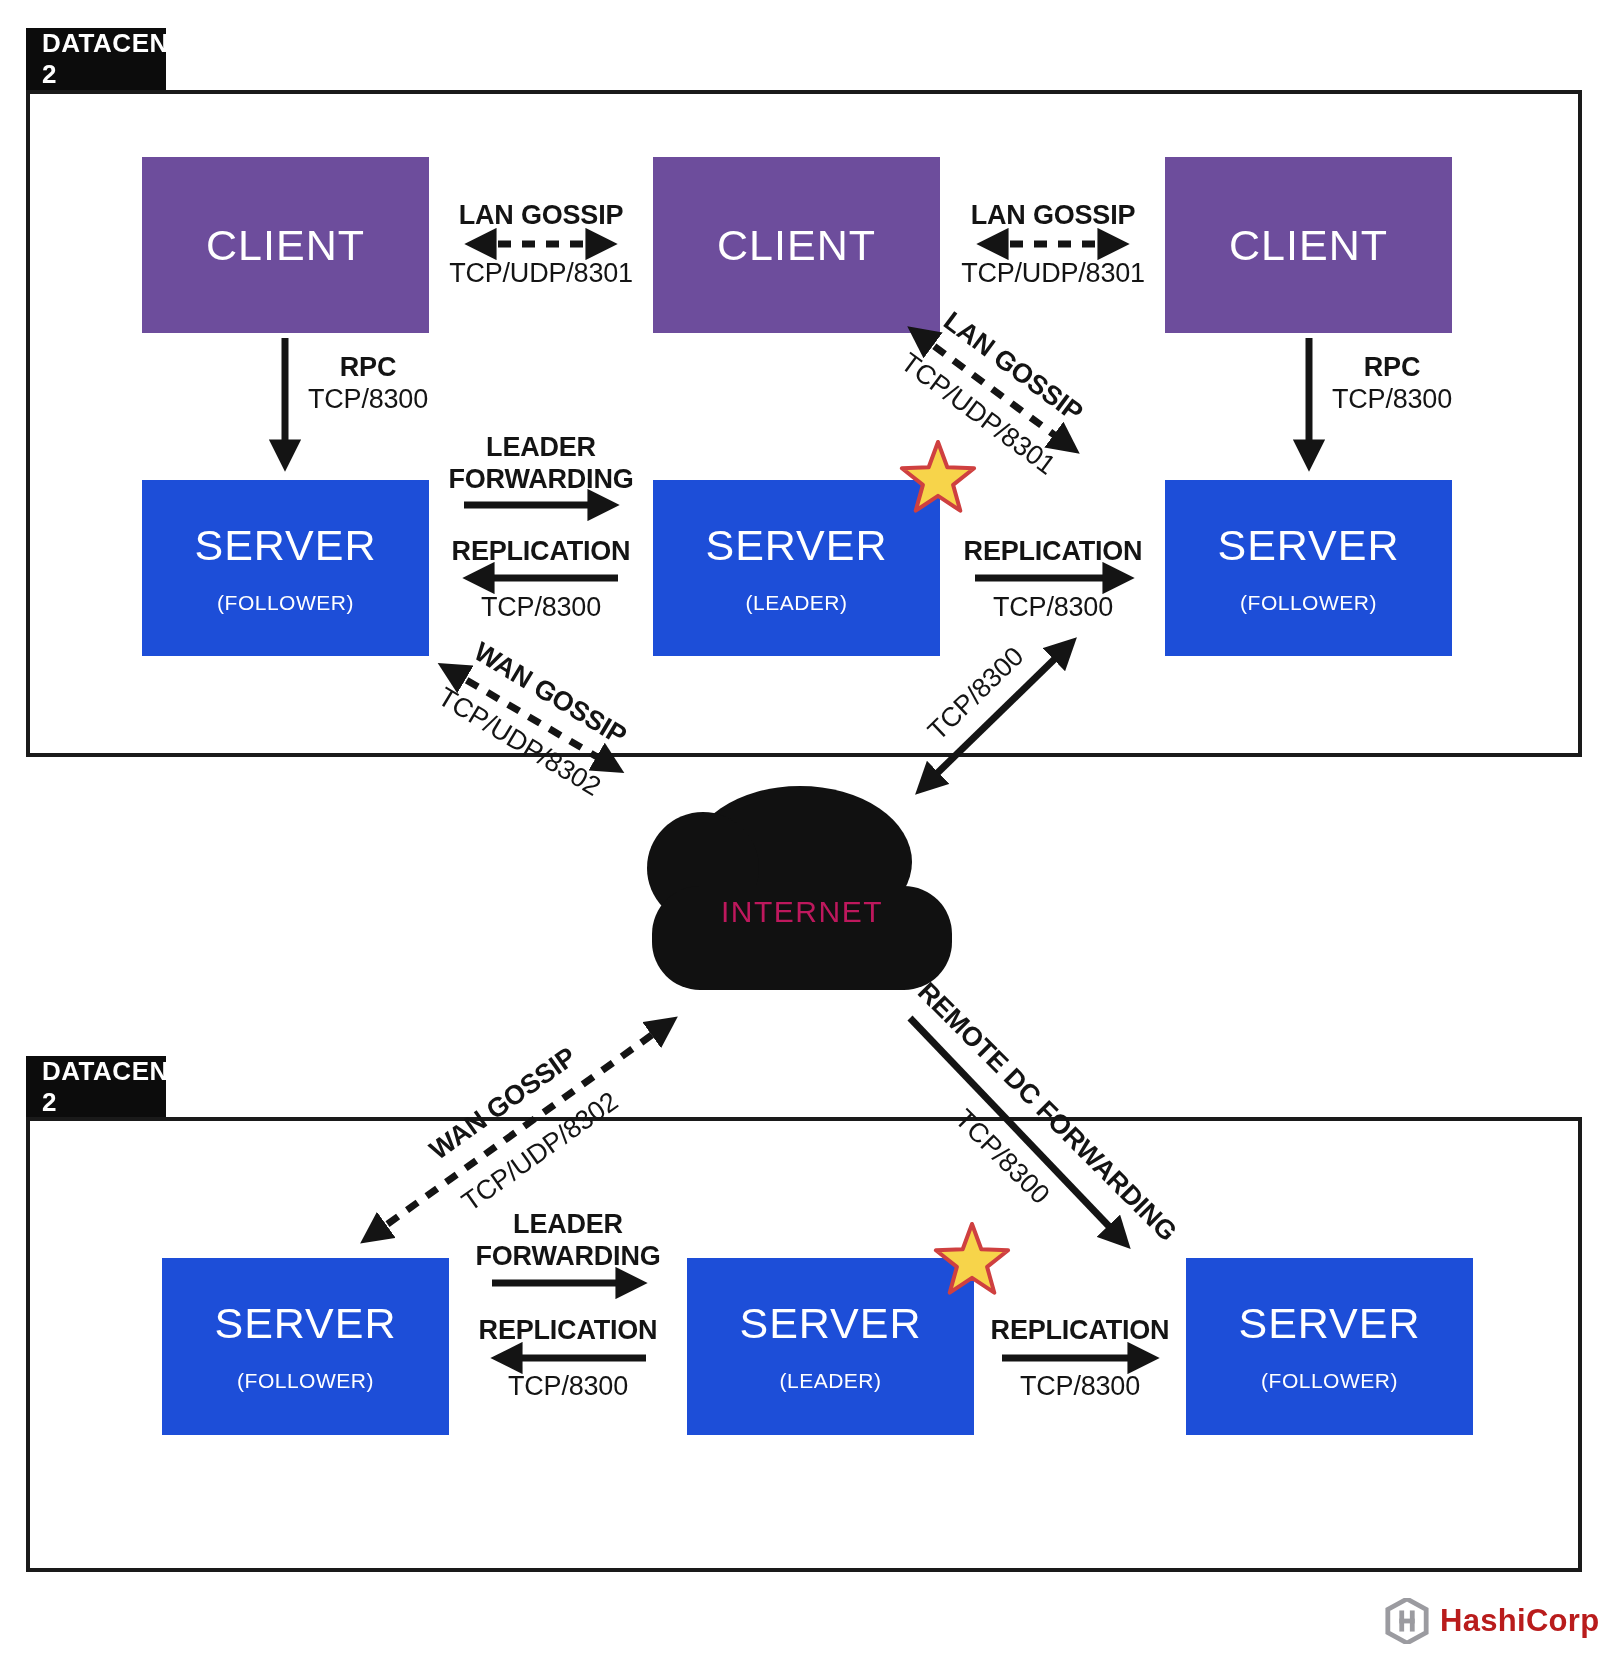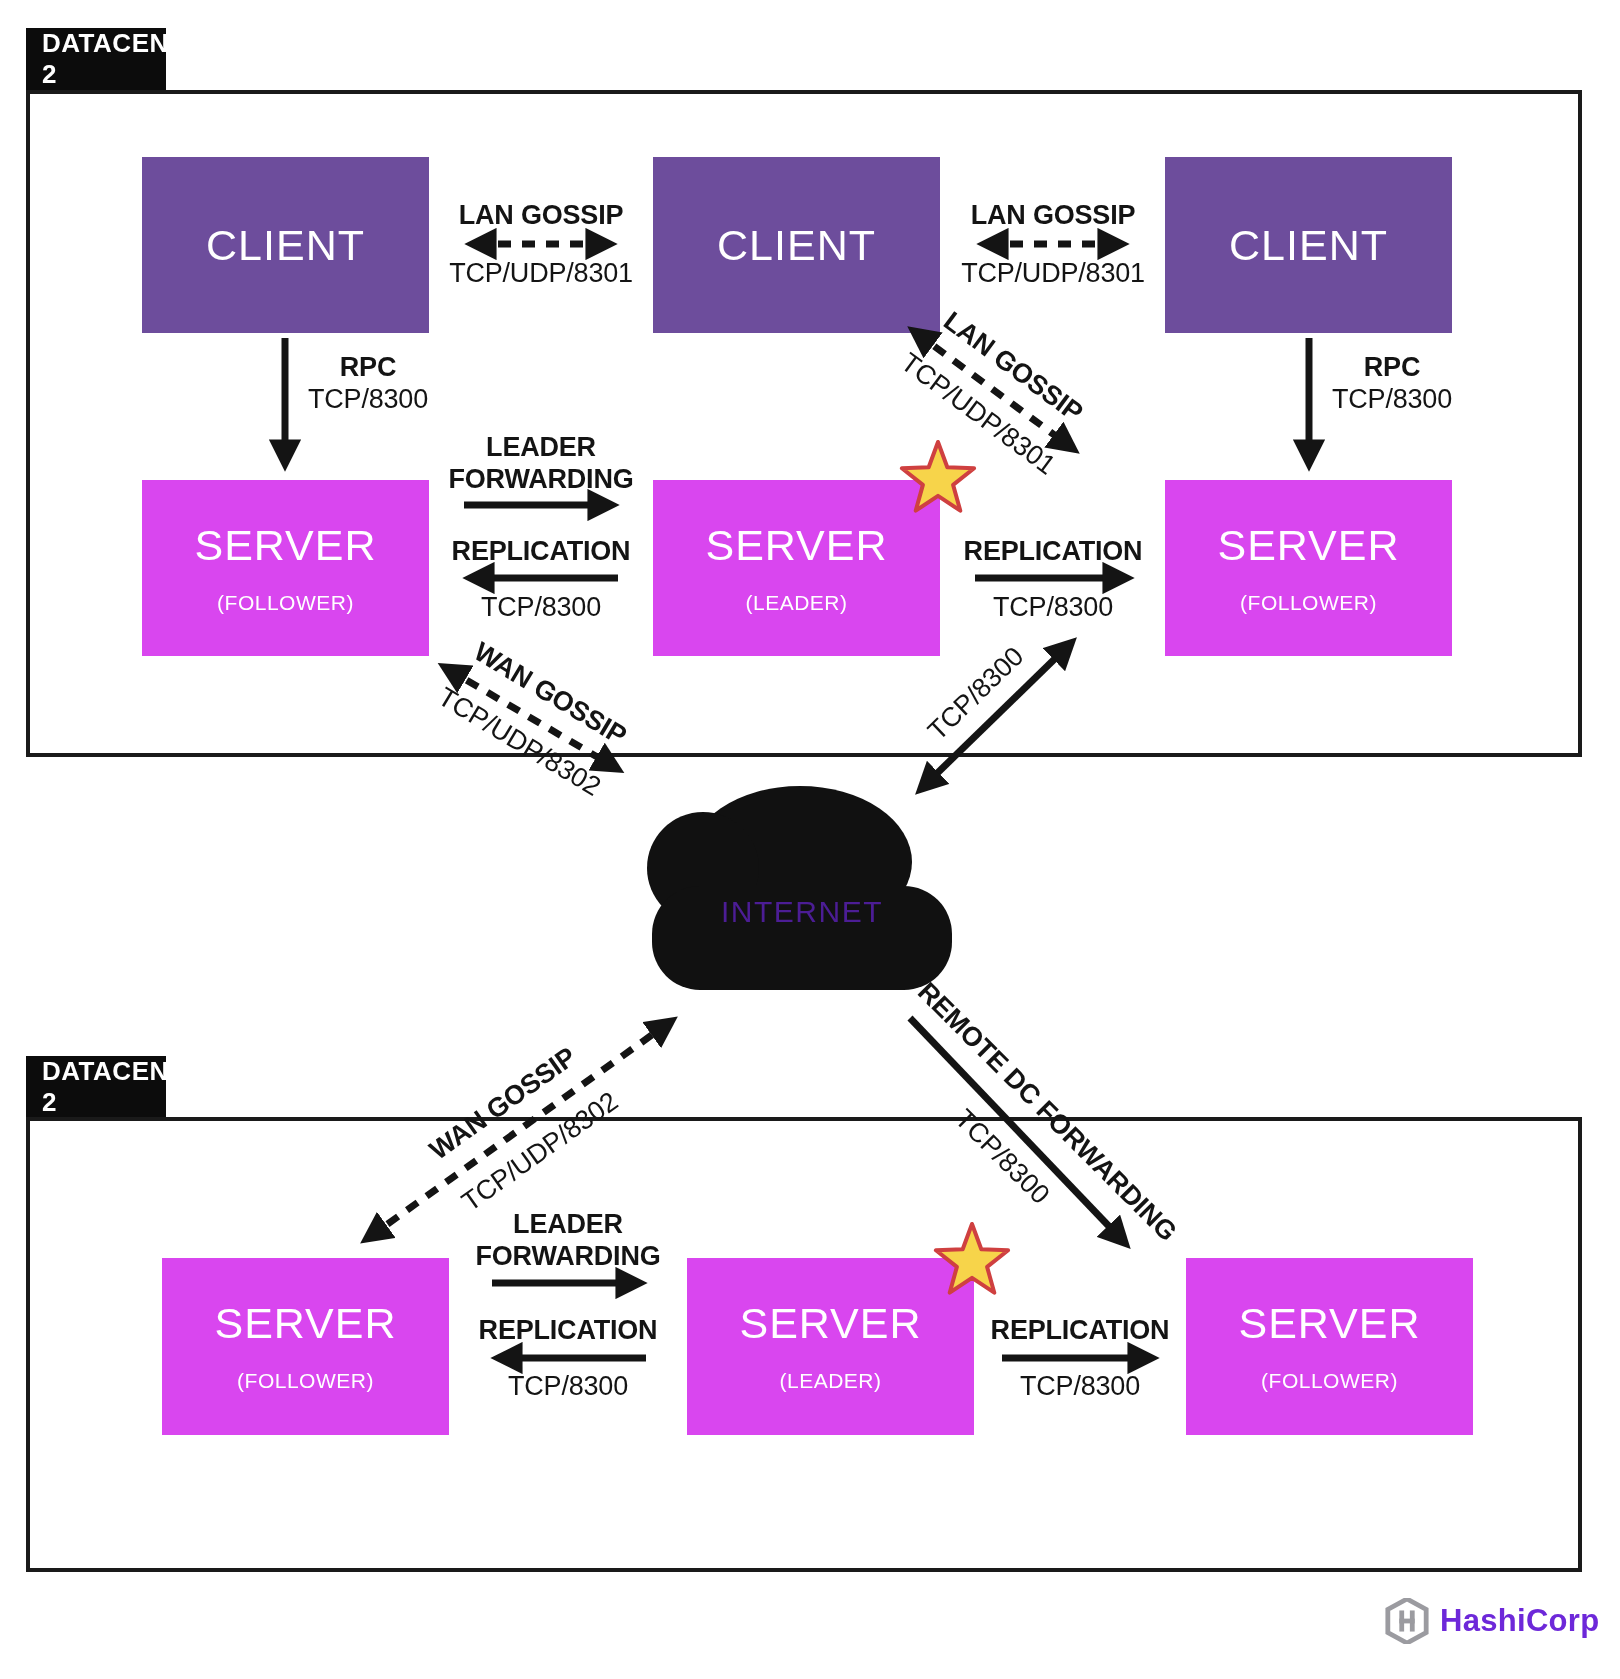--- a/index.html
+++ b/index.html
@@ -5,31 +5,31 @@
   html,body{margin:0;padding:0;background:#ffffff;}
   .canvas{position:relative;width:1620px;height:1679px;background:#ffffff;
           font-family:"Liberation Sans",sans-serif;overflow:hidden;}
   .frame{position:absolute;border:4px solid #1a1a1a;box-sizing:border-box;}
   .dclabel{position:absolute;background:#0c0c0c;color:#ffffff;font-weight:bold;
            font-size:26px;display:flex;align-items:center;padding-left:16px;
            letter-spacing:.5px;box-sizing:border-box;z-index:3;}
   .box{position:absolute;display:flex;flex-direction:column;align-items:center;
        justify-content:center;color:#ffffff;text-align:center;z-index:2;}
   .client{background:#6d4d9c;}
-  .server{background:#d946ef;}
+  .server{background:#1d4ed8;}
   .box .title{font-size:43px;font-weight:400;letter-spacing:1px;line-height:1;}
   .box .role{font-size:21px;font-weight:400;letter-spacing:.5px;margin-top:25px;line-height:1;}
   .pos{position:absolute;transform:translate(-50%,-50%);white-space:nowrap;
        color:#141414;z-index:4;line-height:1;}
   .b{font-weight:bold;font-size:27px;letter-spacing:-.2px;}
   .r{font-weight:400;font-size:27px;letter-spacing:-.2px;}
   svg.overlay{position:absolute;left:0;top:0;z-index:3;}
-  .internet-label{color:#4c1d95;font-size:30px;letter-spacing:1.5px;z-index:5;}
+  .internet-label{color:#be185d;font-size:30px;letter-spacing:1.5px;z-index:5;}
   .logo{position:absolute;left:1384px;top:1598px;display:flex;align-items:center;
-        gap:10px;color:#6d28d9;z-index:2;}
+        gap:10px;color:#b91c1c;z-index:2;}
   .logo .brand{font-size:31px;font-weight:700;letter-spacing:.3px;}
 </style>
 </head>
 <body>
 
 <div class="canvas">
 
   <div class="frame" style="left:26px;top:90px;width:1556px;height:667px;"></div>
   <div class="dclabel" style="left:26px;top:28px;width:140px;height:62px;">
     <span>DATACENTER 2</span>

